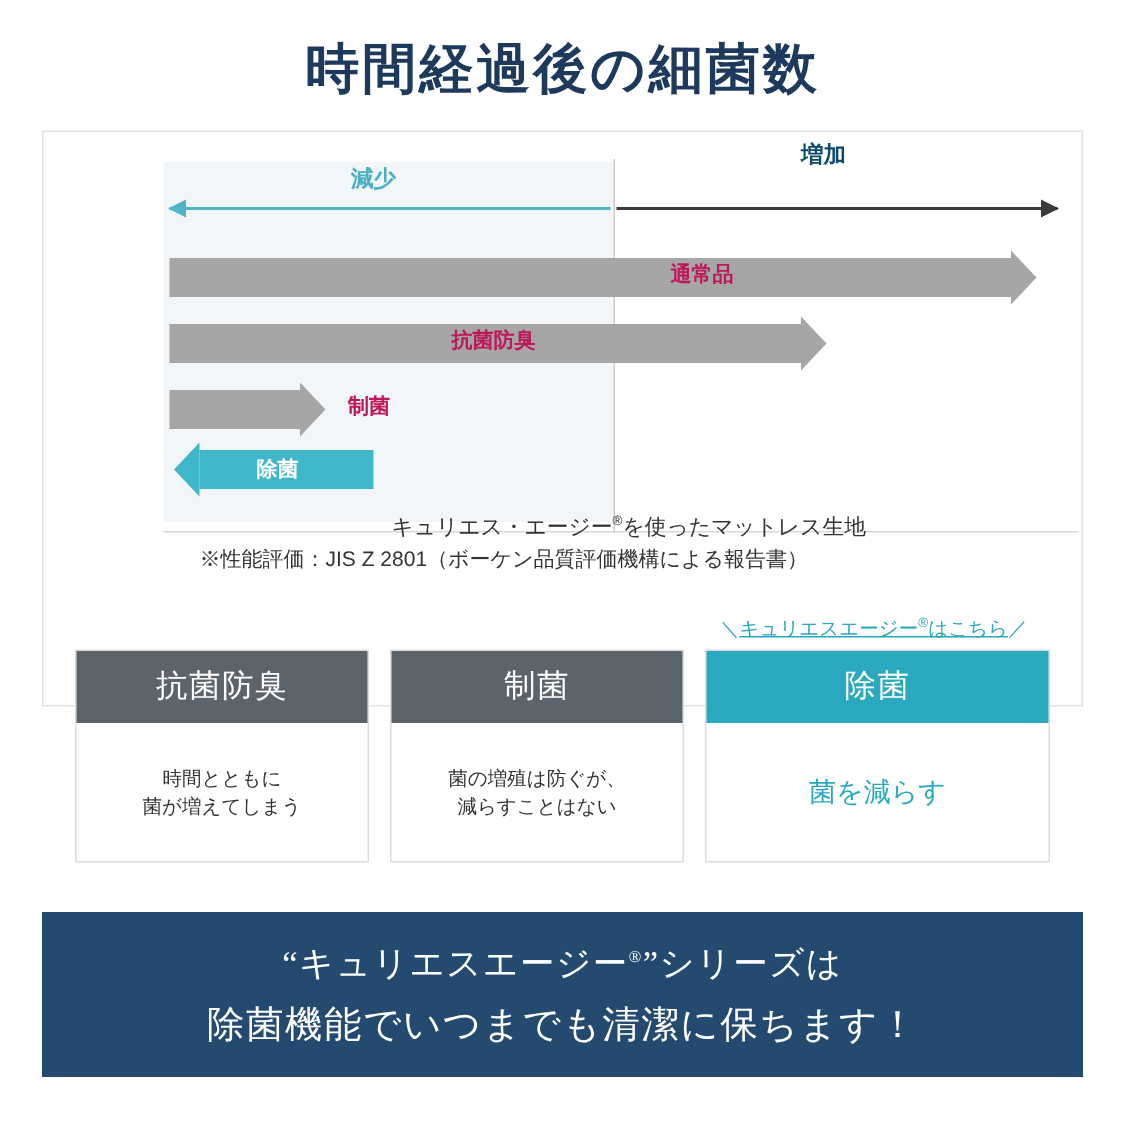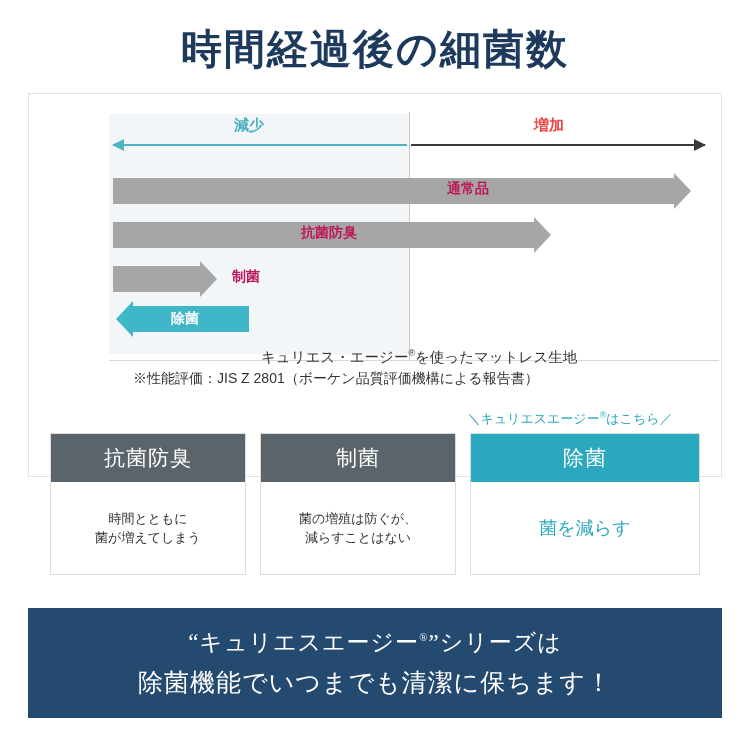--- a/index.html
+++ b/index.html
@@ -18,21 +18,21 @@
     position: relative;
     width: 750px;
     height: 750px;
     box-sizing: border-box;
     padding: 0;
   }
 
   
   .title {
     text-align: center;
-    font-size: 41px;
+    font-size: 36px;
     letter-spacing: 2px;
     color: #1d3a5c;
     font-weight: 600;
     padding-top: 22px;
     font-family: "Liberation Serif", serif;
   }
 
   
   .chart-card {
     position: relative;
@@ -73,21 +73,21 @@
     height: 1px;
     background: #d8d8d8;
   }
 
   .lbl-decrease, .lbl-increase {
     position: absolute;
     font-size: 15px;
     font-weight: 600;
   }
   .lbl-decrease { left: 205px; top: 22px; color: #4aafc0; }
-  .lbl-increase { left: 505px; top: 22px; color: #ef4444; font-family: Liberation Serif, serif; }
+  .lbl-increase { left: 505px; top: 6px; color: #0c4a6e; font-family: Liberation Serif, serif; }
 
   
   .axis-left {
     position: absolute;
     left: 84px;
     top: 50px;
     width: 294px;
     height: 2px;
     background: #4fb3c6;
   }
@@ -193,24 +193,25 @@
     color: #333;
     white-space: nowrap;
   }
 
   
   .callout {
     position: absolute;
     left: 455px;
     top: 410px;
     width: 230px;
-    text-align: center;
+    text-align: right;
     font-size: 13px;
     color: #2aa8bd;
     white-space: nowrap;
+    text-decoration: underline;
   }
   .callout sup { font-size: 9px; }
   .callout .slash-l, .callout .slash-r {
     display: inline-block;
   }
 
   
   .cards {
     position: absolute;
     left: 50px;

